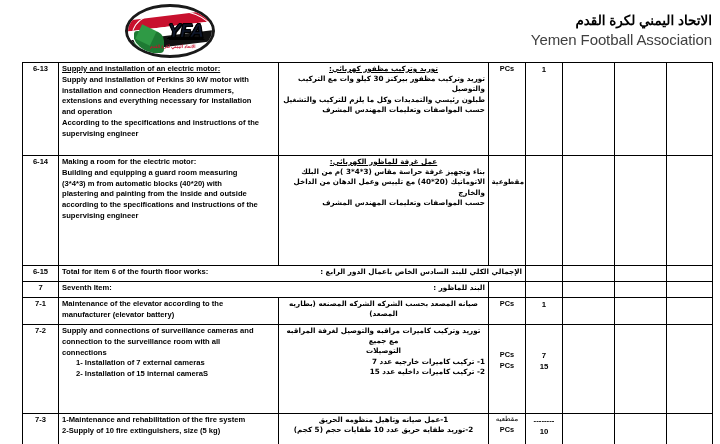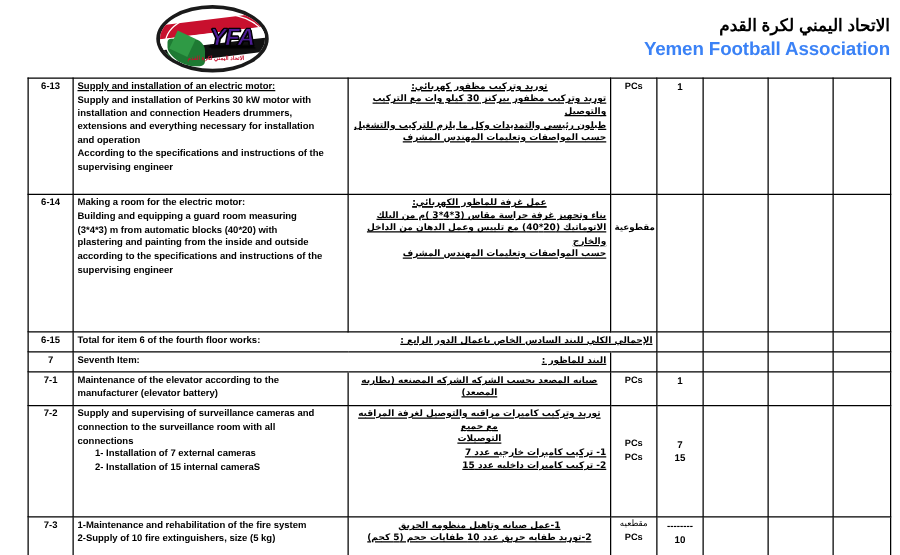--- a/index.html
+++ b/index.html
@@ -73,21 +73,21 @@
     width: 16px; height: 16px;
     background: #2f9a45;
     transform: rotate(25deg);
   }
   .logo-text {
     position: absolute;
     left: 40px; top: 13px;
     font-size: 19px;
     font-weight: bold;
     font-style: italic;
-    color: #4c1d95;
+    color: #0f172a;
     -webkit-text-stroke: 0.6px #000;
     letter-spacing: -0.5px;
     text-shadow: 1px 1px 0 #000, -1px 0 0 #000, 0 -1px 0 #000;
     text-decoration: underline;
   }
   .logo-sub {
     position: absolute;
     left: 22px; top: 37px;
     font-size: 4.5px;
     color: #c8102e;
@@ -113,22 +113,22 @@
     line-height: 1.35;
   }
   .title-ar {
     font-size: 13.5px;
     font-weight: bold;
     direction: rtl;
     color: #000;
   }
   .title-en {
     font-size: 15px;
-    font-weight: bold;
-    color: #3b82f6;
+    font-weight: normal;
+    color: #404040;
     letter-spacing: -0.1px;
   }
 
   
   .tbl-wrap {
     position: absolute;
     left: 22px;
     top: 62px;
     width: 690px;
   }
@@ -164,21 +164,20 @@
     text-align: left;
     direction: ltr;
   }
   td.ar {
     text-align: right;
     direction: rtl;
     font-family: "DejaVu Sans", sans-serif;
     font-size: 7.2px;
     font-weight: normal;
     line-height: 1.5;
-    text-decoration: underline;
   }
   td.unit {
     text-align: center;
     font-size: 7.4px;
   }
   td.qty {
     text-align: center;
     font-size: 7.8px;
   }
   td.blank { }
@@ -331,21 +330,21 @@
     <td class="unit vbot">PCs</td>
     <td class="qty vbot">1</td>
     <td class="blank"></td>
     <td class="blank"></td>
     <td class="blank"></td>
   </tr>
 
   <tr class="row-72">
     <td class="no">7-2</td>
     <td class="en">
-      <div>Supply and supervising of surveillance cameras and</div>
+      <div>Supply and connections of surveillance cameras and</div>
       <div>connection to the surveillance room with all</div>
       <div>connections</div>
       <div class="en-sub">1-    Installation of 7 external cameras</div>
       <div class="en-sub">2-    Installation of 15 internal cameraS</div>
     </td>
     <td class="ar">
       <div class="center">توريد وتركيب كاميرات مراقبه والتوصيل لغرفة المراقبه  مع جميع</div>
       <div class="center">التوصيلات</div>
       <div class="ar-sub">1-   تركيب كاميرات خارجيه عدد 7</div>
       <div class="ar-sub">2-   تركيب كاميرات داخليه  عدد 15</div>

